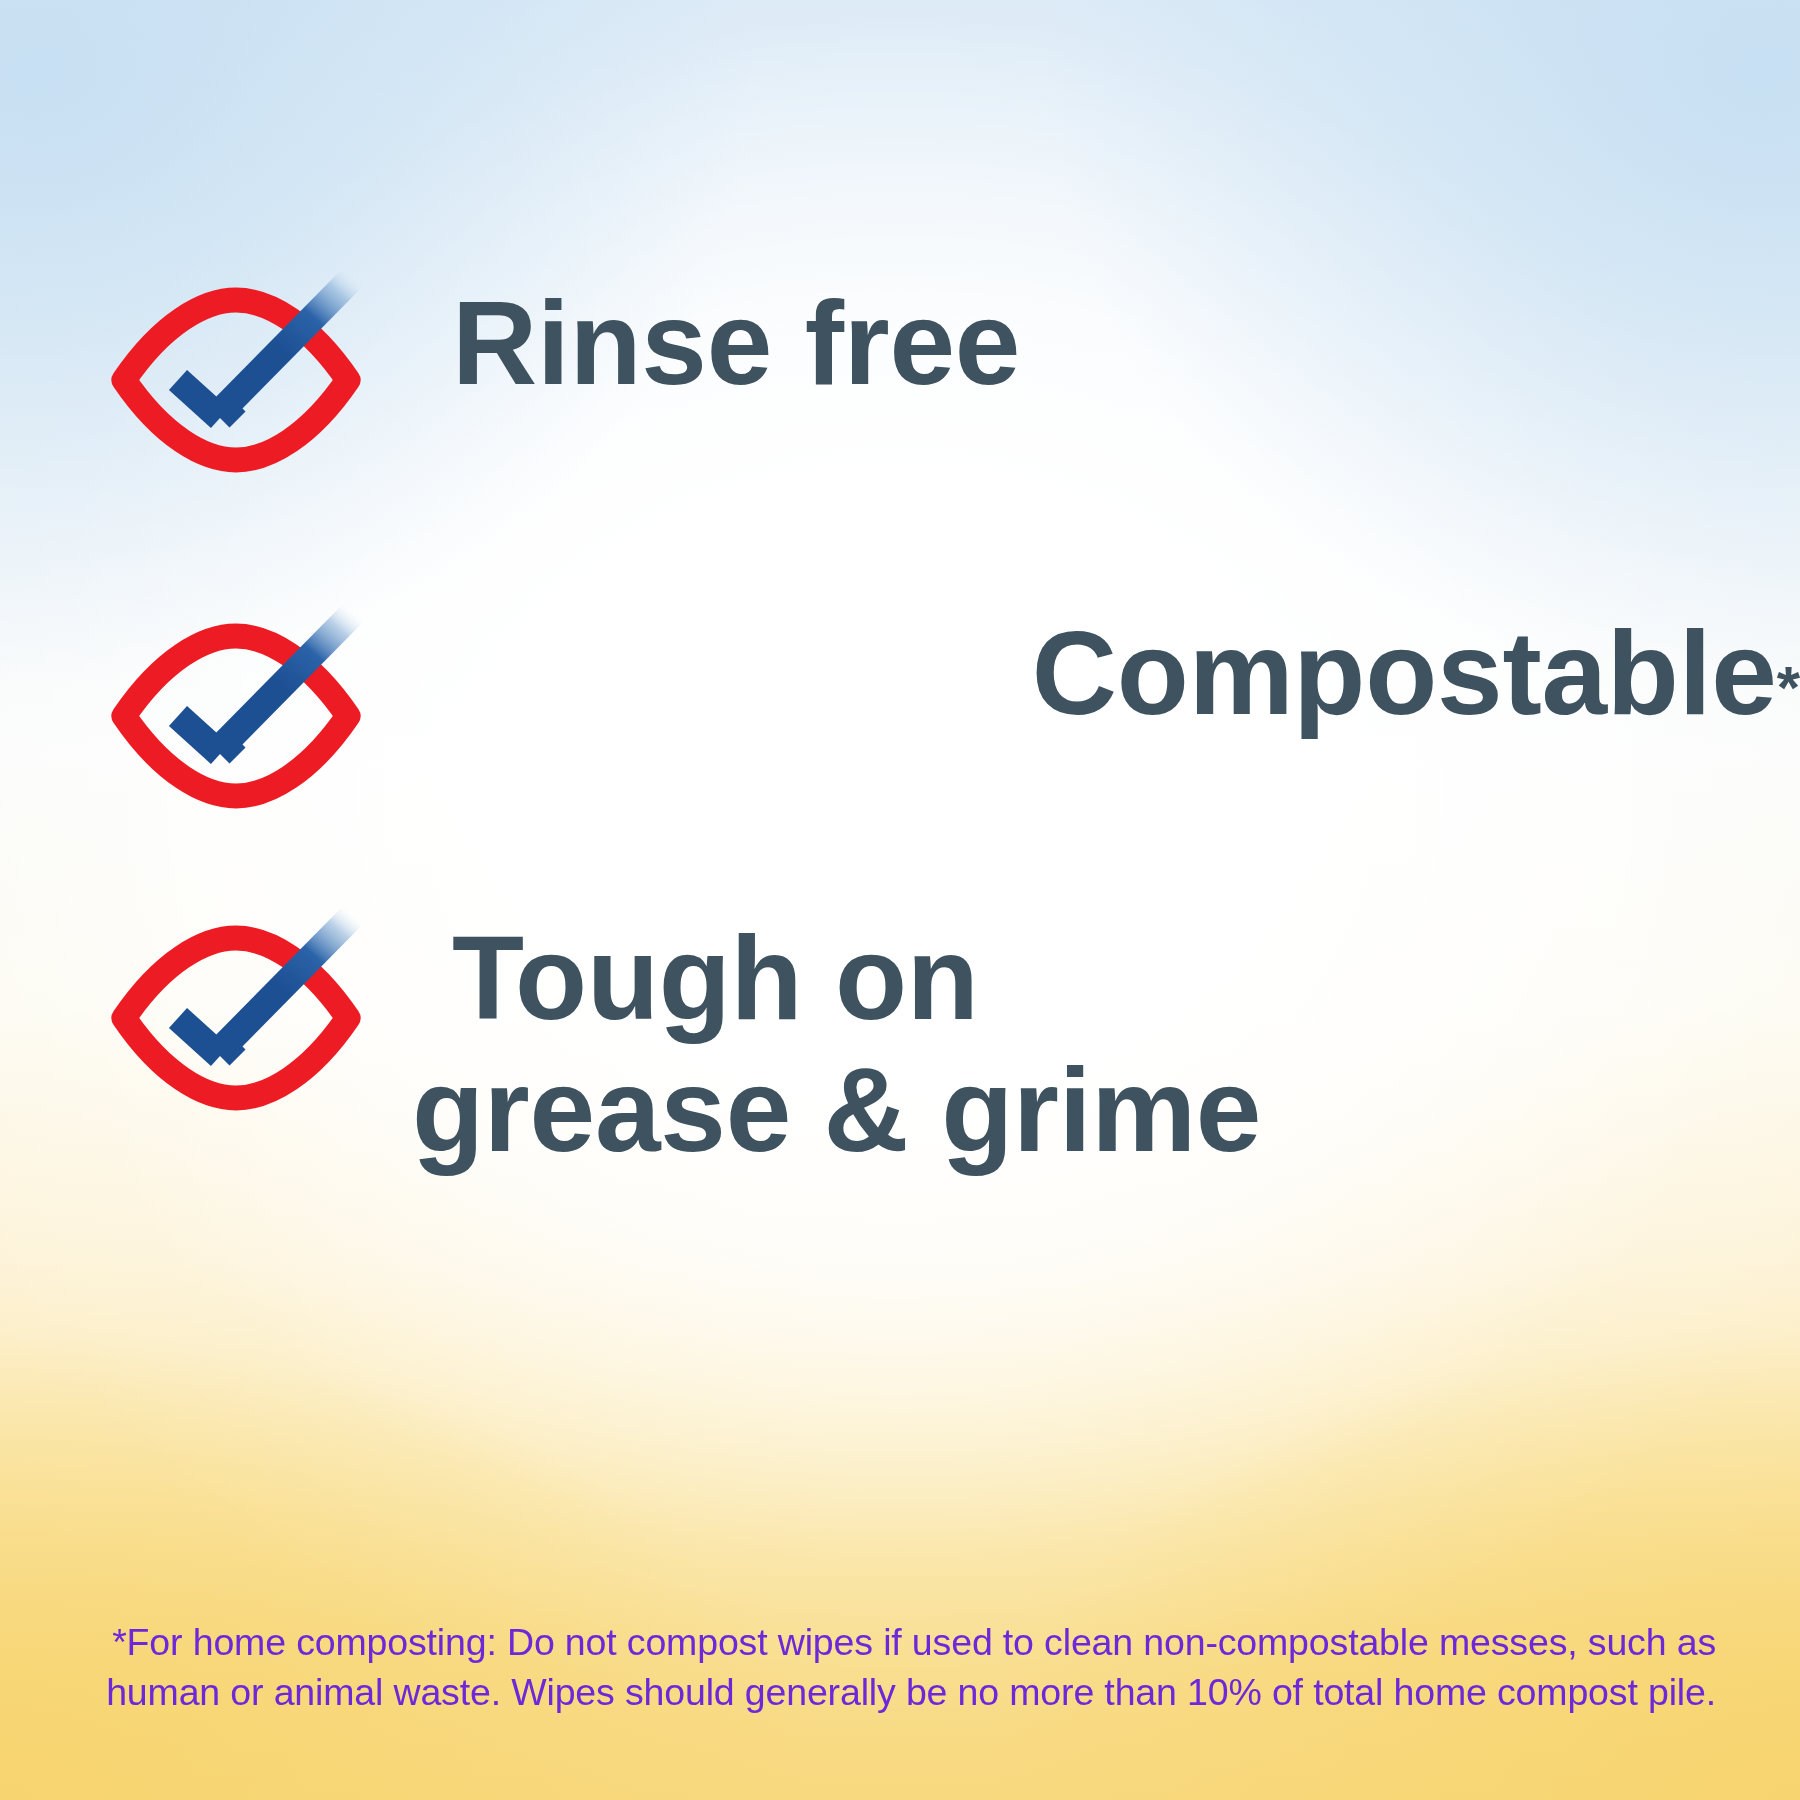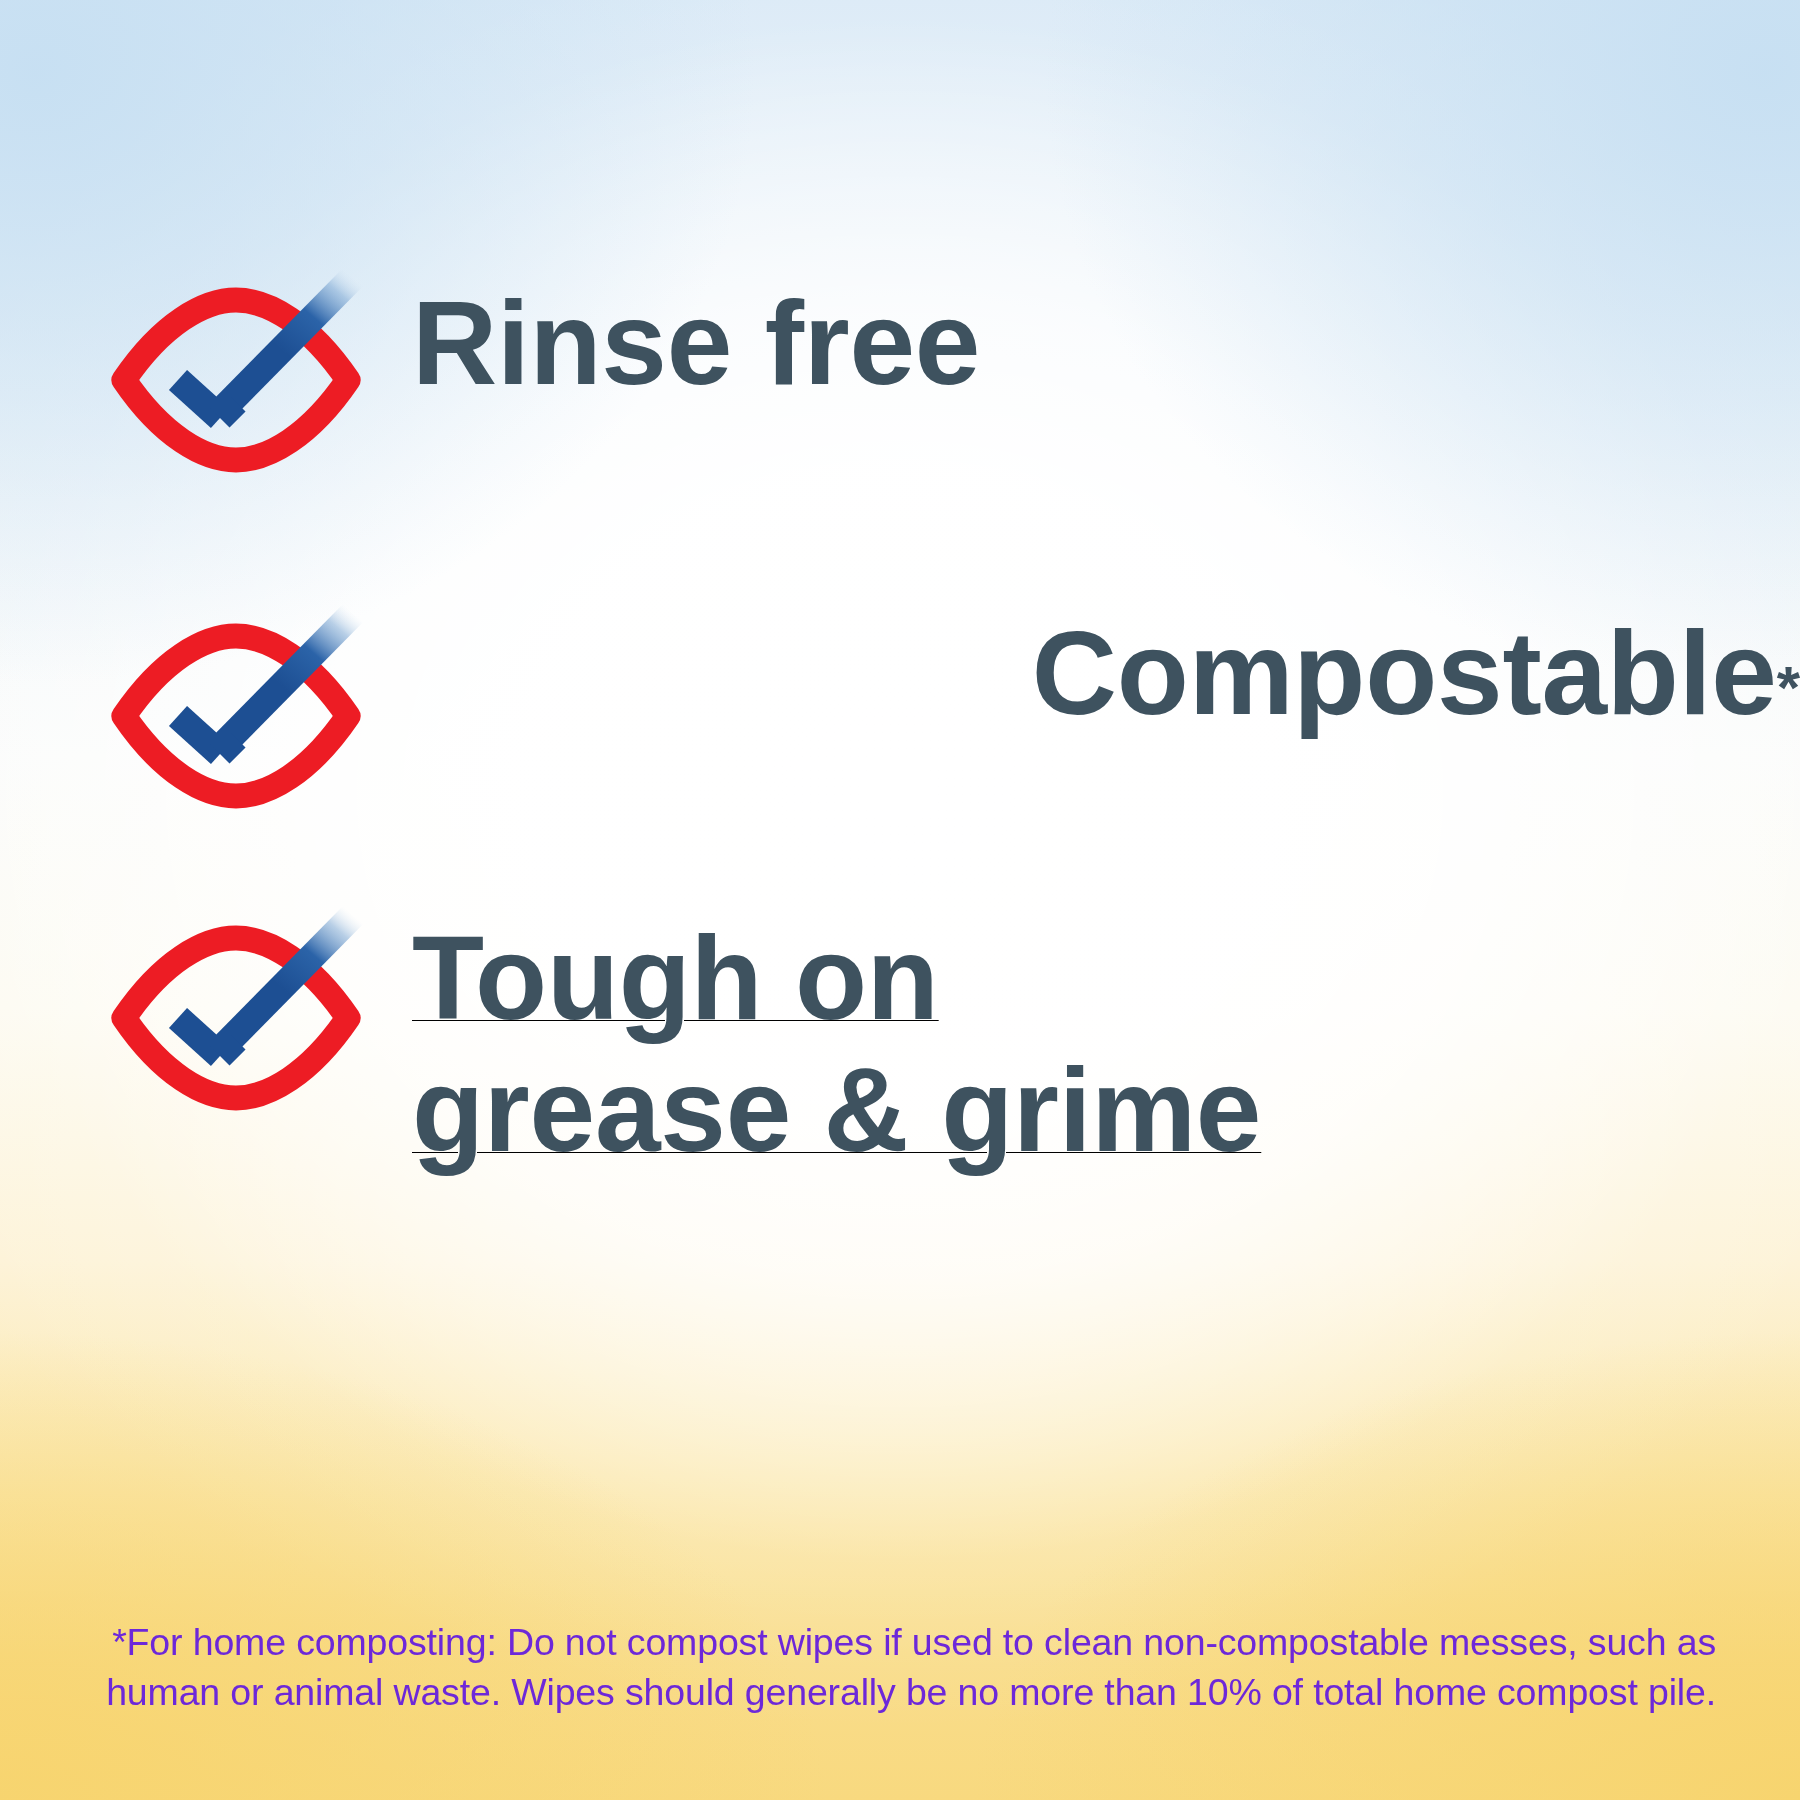--- a/index.html
+++ b/index.html
@@ -86,21 +86,21 @@
 
   .benefit-row {
     position: absolute;
     left: 0;
     width: 100%;
     display: flex;
     align-items: flex-start;
   }
   #row-0 { top: 262px; }
   #row-1 { top: 598px; text-align: right; }
-  #row-2 { top: 900px; text-decoration: underline; }
+  #row-2 { top: 900px; }
 
   .check-badge {
     flex: 0 0 auto;
     width: 260px;
     height: 200px;
     margin-left: 108px;
     position: relative;
   }
   .check-badge svg {
     display: block;
@@ -114,20 +114,21 @@
     margin-left: 44px;
     color: #3e525f;
     font-weight: 700;
     letter-spacing: -0.015em;
   }
 
   .benefit-text .headline {
     font-size: 118px;
     line-height: 1.0;
     white-space: pre-line;
+    margin-left: 40px;
   }
   #row-0 .benefit-text { padding-top: 22px; }
   #row-1 .benefit-text { padding-top: 16px; }
   #row-2 .benefit-text { padding-top: 12px; }
 
   #row-2 .headline { line-height: 1.12; }
 
   .sup-asterisk {
     font-size: 60px;
     font-weight: 700;

